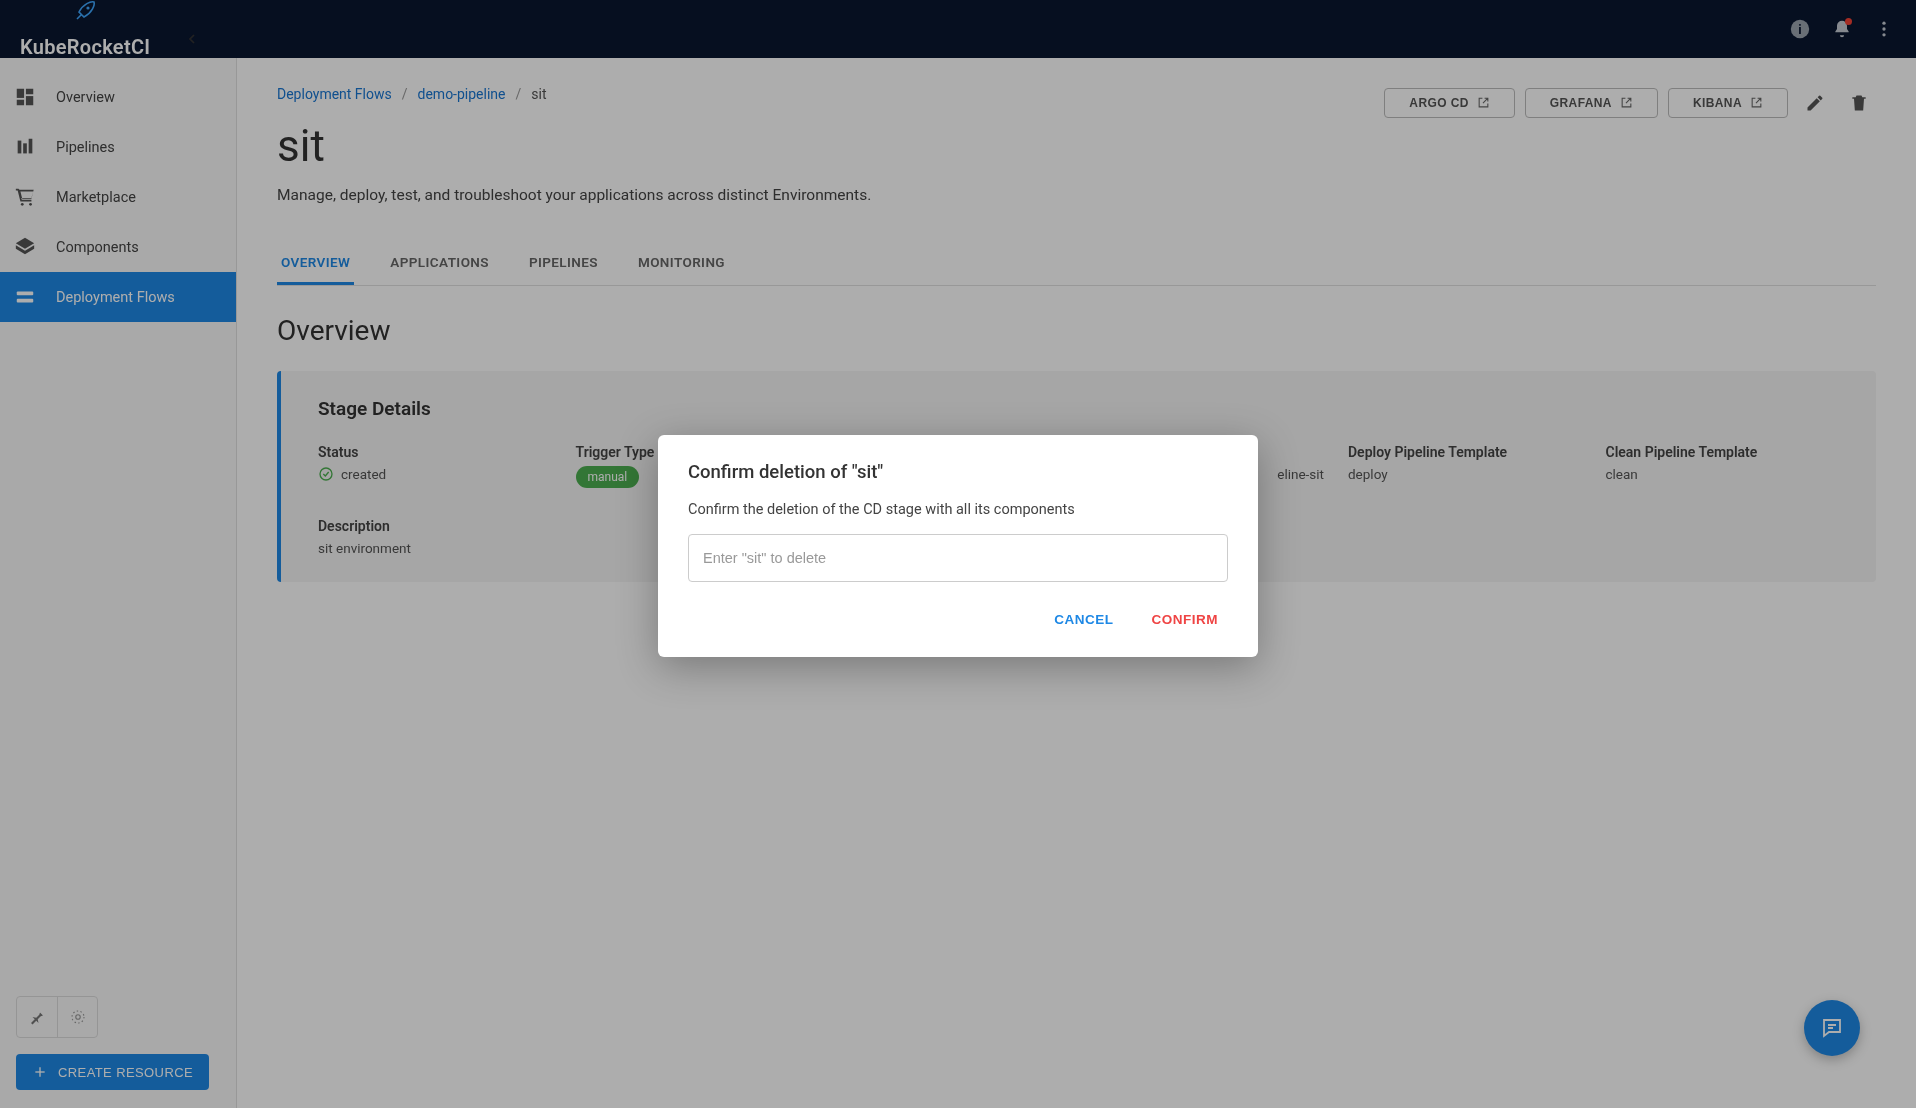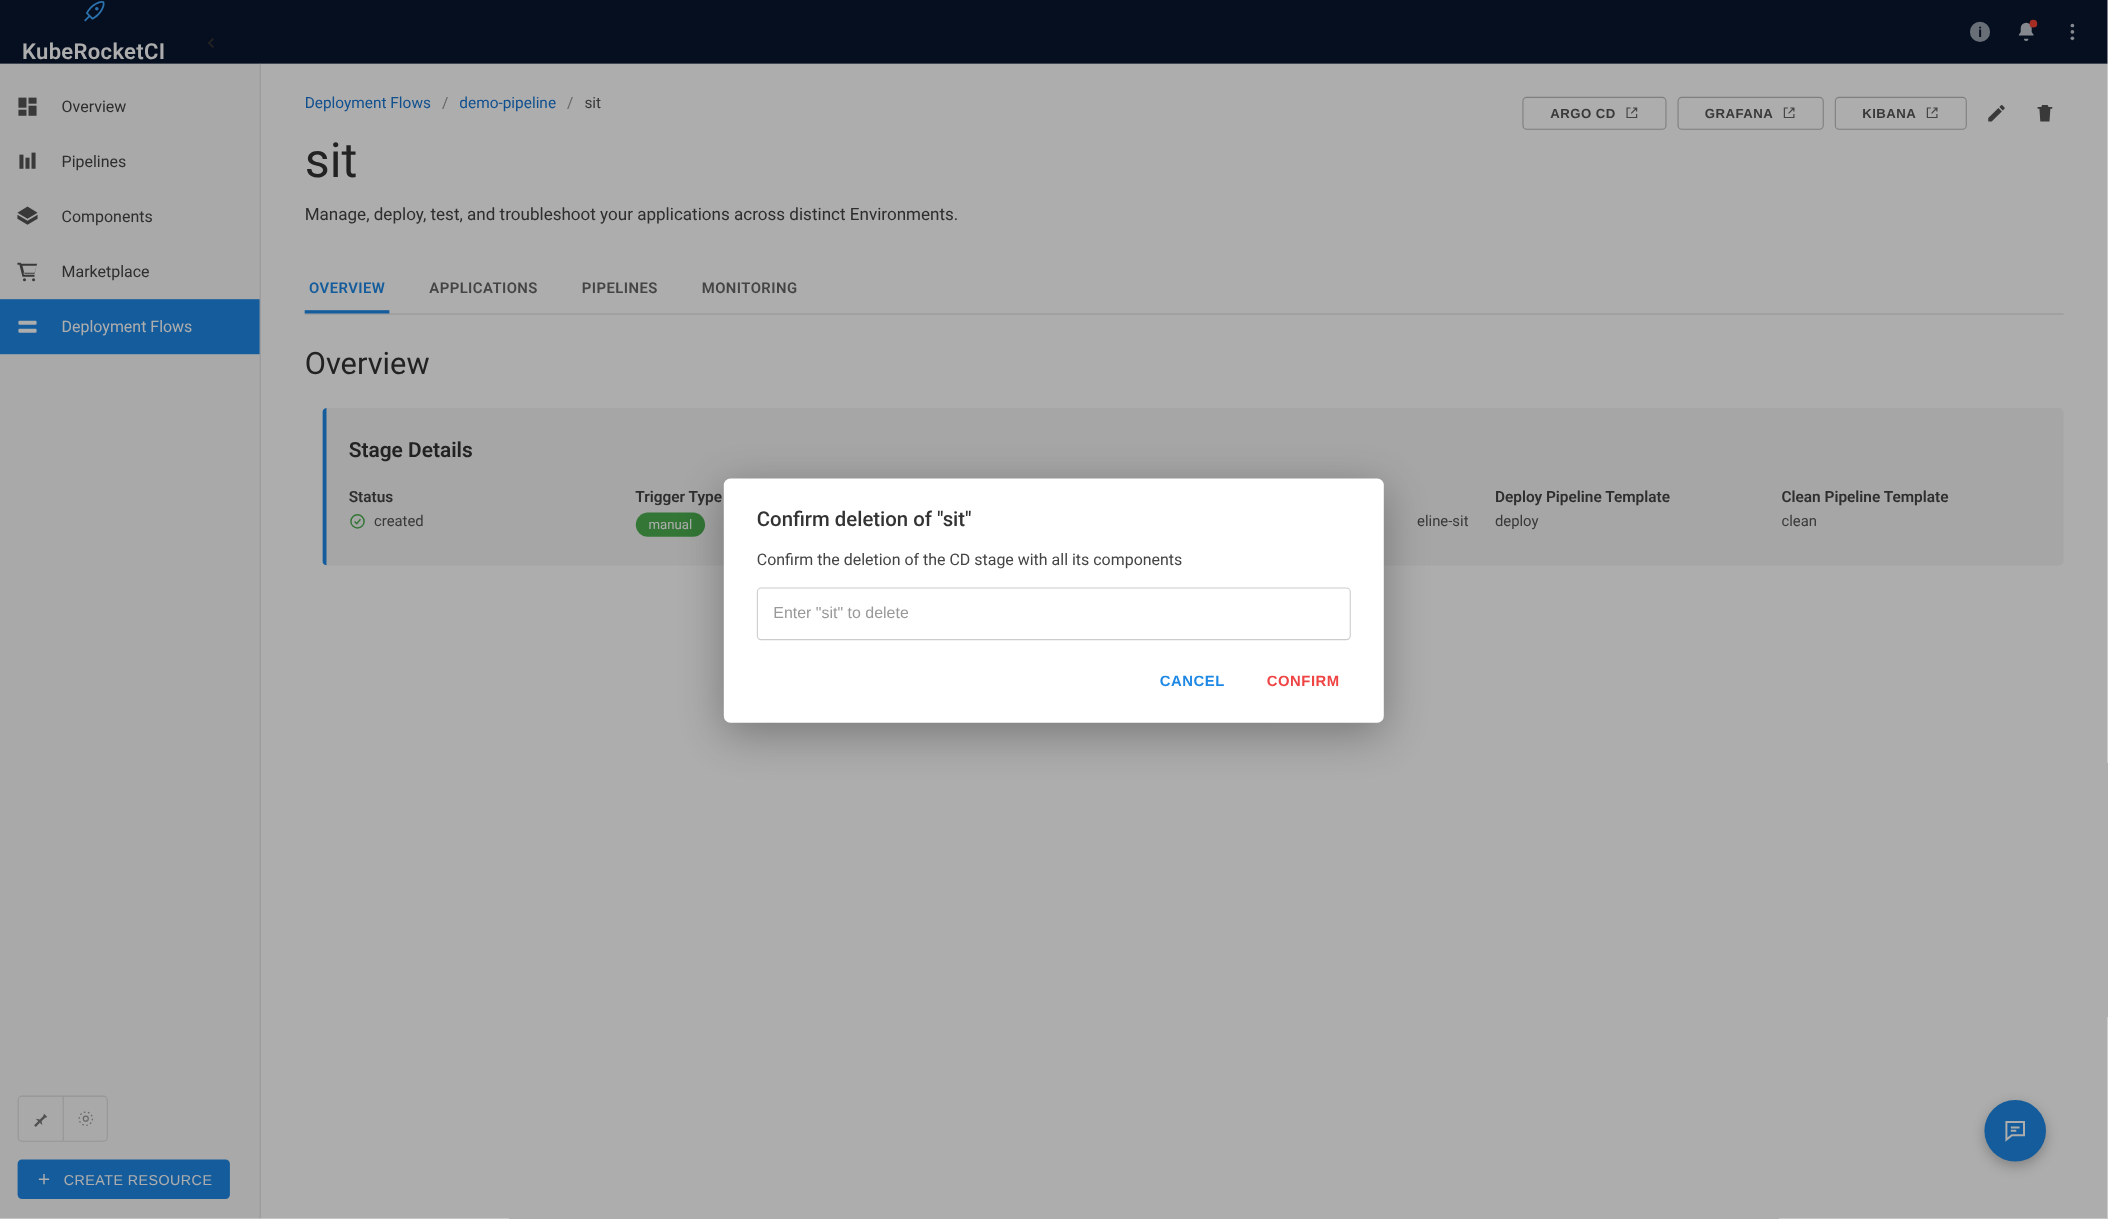--- a/index.html
+++ b/index.html
@@ -37,21 +37,21 @@
 .action-row { display: flex; gap: 10px; align-items: center; }
 .link-btn { border: 1px solid #bbb; background: transparent; padding: 7px 24px; font-size: 12px; font-weight: 600; color: #555; border-radius: 4px; display: flex; align-items: flex-start; gap: 8px; cursor: pointer; letter-spacing: 0.4px; }
 .icon-btn-sm { width: 34px; height: 34px; display: flex; align-items: center; justify-content: center; cursor: pointer; color: #555; }
 
 .tabs { display: flex; gap: 32px; border-bottom: 1px solid #e0e0e0; margin-bottom: 28px; }
 .tab { padding: 12px 4px; font-size: 13.5px; font-weight: 600; color: #666; letter-spacing: 0.4px; cursor: pointer; border-bottom: 3px solid transparent; }
 .tab.active { color: #1e88e5; border-bottom-color: #1e88e5; }
 
 .section-title { font-size: 28px; font-weight: 400; color: #333; margin-bottom: 24px; }
 
-.card { background: #f5f5f5; border-left: 4px solid #1e88e5; border-radius: 4px; padding: 26px 20px; margin-left: 16px; }
+.card { background: #f5f5f5; border-left: 4px solid #1e88e5; border-radius: 4px; padding: 26px 37px; }
 .card-title { font-size: 19px; font-weight: 600; color: #333; margin-bottom: 24px; }
 .details-grid { display: grid; grid-template-columns: repeat(6, 1fr); gap: 30px 24px; }
 .field-label { font-size: 14px; font-weight: 600; color: #444; margin-bottom: 6px; }
 .field-value { font-size: 13.5px; color: #555; display: flex; align-items: center; gap: 7px; }
 .badge { display: inline-block; background: #4caf50; color: #fff; font-size: 12px; padding: 4px 12px; border-radius: 12px; }
 .check-ico { width: 16px; height: 16px; color: #4caf50; }
 
 .overlay { position: absolute; inset: 0; background: rgba(0,0,0,0.32); display: flex; align-items: flex-start; justify-content: center; padding-top: 435px; }
 .dialog { background: #fff; border-radius: 6px; width: 600px; padding: 26px 30px 22px; box-shadow: 0 10px 40px rgba(0,0,0,0.3); }
 .dialog-title { font-size: 18.5px; font-weight: 500; color: #333; margin-bottom: 18px; }
@@ -122,31 +122,31 @@
       <li class="nav-item">
         <span class="nav-icon"><svg viewBox="0 0 24 24" fill="#555">
               <rect x="4" y="5" width="4" height="14"></rect>
               <rect x="10" y="8" width="4" height="11"></rect>
               <rect x="16" y="3" width="4" height="16"></rect>
             </svg></span>
         <span>Pipelines</span>
       </li>
       <li class="nav-item">
         <span class="nav-icon"><svg viewBox="0 0 24 24" fill="#555">
-              <path d="M12 2L2 8l10 6 10-6-10-6zm0 14L2 10v4l10 6 10-6v-4l-10 6z"></path>
-            </svg></span>
-        <span>Components</span>
-      </li>
-      <li class="nav-item">
-        <span class="nav-icon"><svg viewBox="0 0 24 24" fill="#555">
               <path d="M7 6h14l-2 8H9L7 6zM5 3H2v2h2l3 12h12v-2H8.5L8 13h11l2.5-9H6L5 3z"></path>
               <circle cx="9" cy="20" r="1.5"></circle>
               <circle cx="18" cy="20" r="1.5"></circle>
             </svg></span>
         <span>Marketplace</span>
+      </li>
+      <li class="nav-item">
+        <span class="nav-icon"><svg viewBox="0 0 24 24" fill="#555">
+              <path d="M12 2L2 8l10 6 10-6-10-6zm0 14L2 10v4l10 6 10-6v-4l-10 6z"></path>
+            </svg></span>
+        <span>Components</span>
       </li>
       <li class="nav-item active">
         <span class="nav-icon"><svg viewBox="0 0 24 24" fill="#fff">
               <rect x="3" y="6" width="18" height="4" rx="1"></rect>
               <rect x="3" y="14" width="18" height="4" rx="1"></rect>
             </svg></span>
         <span>Deployment Flows</span>
       </li>
     </ul>
     <div class="sidebar-footer">
@@ -251,20 +251,24 @@
           <div class="field-value" style="justify-content:flex-end;">eline-sit</div>
         </div>
         <div>
           <div class="field-label">Deploy Pipeline Template</div>
           <div class="field-value">deploy</div>
         </div>
         <div>
           <div class="field-label">Clean Pipeline Template</div>
           <div class="field-value">clean</div>
         </div>
+        <div style="grid-column:1/3;">
+          <div class="field-label">Description</div>
+          <div class="field-value">sit environment</div>
+        </div>
       </div>
     </div>
   </div>
 </div>
 
 <div class="fab">
   <svg viewBox="0 0 24 24" width="24" height="24" fill="none" stroke="#fff" stroke-width="1.8">
       <path d="M4 4h16v12H9l-5 4V4z"></path>
       <path d="M8 9h8M8 12h5"></path>
     </svg>

